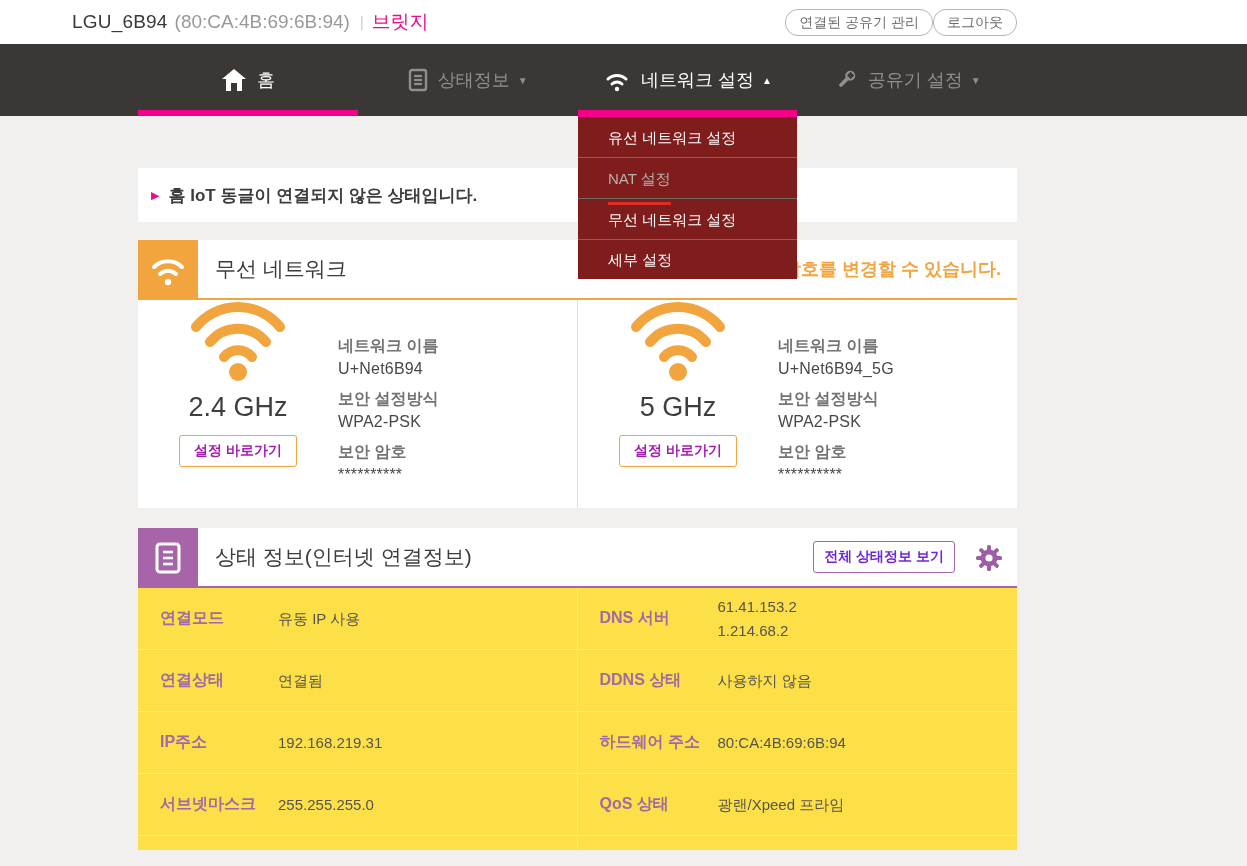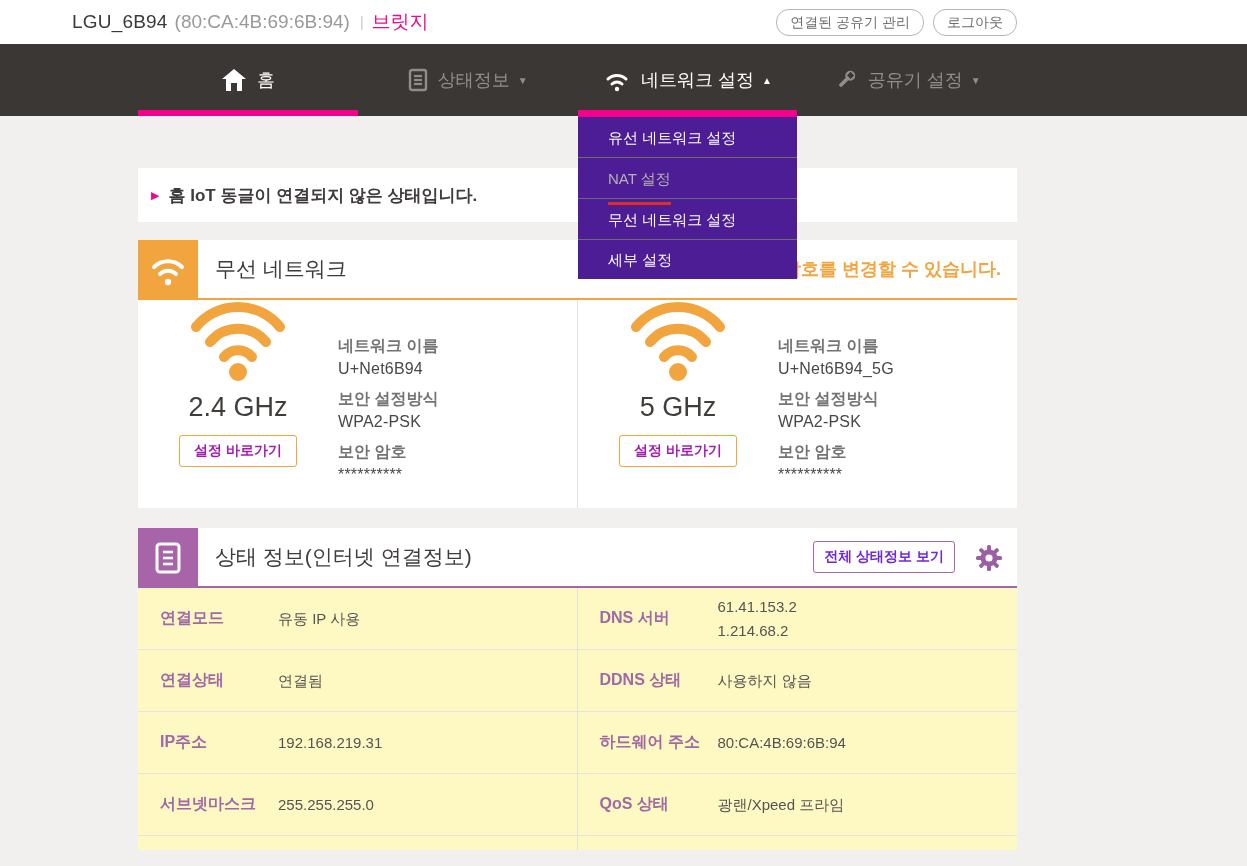--- a/index.html
+++ b/index.html
@@ -13,21 +13,21 @@
   }
   
   .top-header {
     height: 44px; background: #fff; position: relative;
     display: flex; align-items: center; padding-left: 72px;
   }
   .device-title { font-size: 19px; color: #3b3a38; letter-spacing: 0.2px; }
   .device-mac { font-size: 19px; color: #9b9997; margin-left: 7px; }
   .title-sep { font-size: 14px; color: #c9c7c5; margin: 0 8px 0 10px; }
   .bridge-mode { font-size: 19px; color: #ee0a8c; }
-  .header-buttons { position: absolute; right: 230px; top: 9px; display: flex; gap: 9px; }
+  .header-buttons { position: absolute; right: 230px; top: 9px; display: flex; }
   .pill-btn {
     border: 1px solid #b7b5b3; border-radius: 13px; background: #fff;
     color: #6d6b69; font-size: 14px; padding: 4px 13px; line-height: 1.2;
     font-family: "Liberation Sans", sans-serif; cursor: pointer; white-space: nowrap;
   }
   
   .nav { height: 72px; background: #3b3735; }
   .nav-inner { margin-left: 138px; width: 879px; height: 100%; display: flex; }
   .nav-item {
     flex: 1; display: flex; align-items: center; justify-content: center;
@@ -35,21 +35,21 @@
   }
   .nav-item.active, .nav-item.open { color: #ffffff; }
   .nav-item .nav-underline {
     position: absolute; left: 0; right: 0; bottom: 0; height: 6px; background: #f4008c;
   }
   .nav-arrow { font-size: 10px; margin-left: -2px; }
   .nav-icon svg { display: block; }
   
   .dropdown { position: absolute; left: 578px; top: 110px; width: 219px; z-index: 20; }
   .dropdown-topbar { height: 7px; background: #f4008c; }
-  .dropdown-menu { background: #4c1d95; }
+  .dropdown-menu { background: #7f1d1d; }
   .dropdown-item {
     height: 41px; line-height: 41px; padding-left: 30px; color: #fdfdfd;
     font-size: 15px; border-bottom: 1px solid #6e6a68; cursor: pointer;
   }
   .dropdown-item:last-child { border-bottom: none; height: 39px; line-height: 39px; }
   .dropdown-item.dimmed { color: #b5b1ae; }
   .dropdown-item.dimmed .annotated {
     border-bottom: 3px solid #dd2f26; padding-bottom: 3px; display: inline-block;
   }
   
@@ -91,21 +91,21 @@
   .fields { padding-top: 36px; }
   .field-label { font-size: 16px; font-weight: bold; color: #737373; margin-bottom: 3px; }
   .field-value { font-size: 16px; color: #4a4846; margin-bottom: 11px; letter-spacing: 0.2px; }
   
   .viewall-btn {
     position: absolute; right: 62px; background: #fff; border: 1px solid #a864a8;
     border-radius: 3px; color: #6d28d9; font-size: 14px; font-weight: bold;
     padding: 6px 10px; font-family: "Liberation Sans", sans-serif; cursor: pointer; white-space: nowrap;
   }
   .gear-btn { position: absolute; right: 14px; top: 16px; cursor: pointer; }
-  .status-body { background: #fef9c3; display: flex; }
+  .status-body { background: #fde047; display: flex; }
   .status-col { width: 440px; }
   .status-col.left { border-right: 1px solid #e2e0df; }
   .status-row {
     min-height: 62px; border-bottom: 1px solid #e6e4e3;
     display: flex; align-items: center; padding-left: 22px;
   }
   .status-row.partial { height: 14px; min-height: 14px; border-bottom: none; }
   .status-label { width: 118px; flex: 0 0 118px; font-size: 16px; font-weight: bold; color: #a06aa6; }
   .status-value { font-size: 15px; color: #565452; line-height: 1.55; }
 </style>

